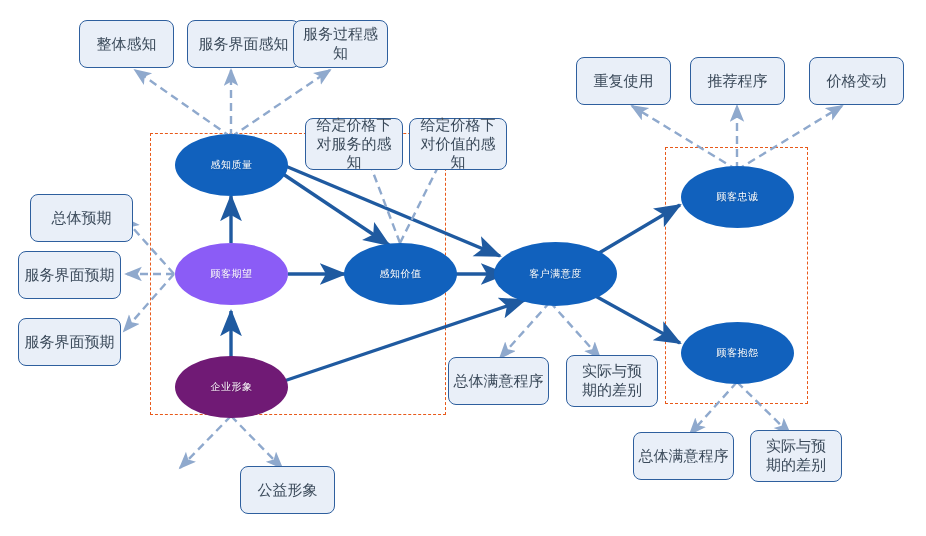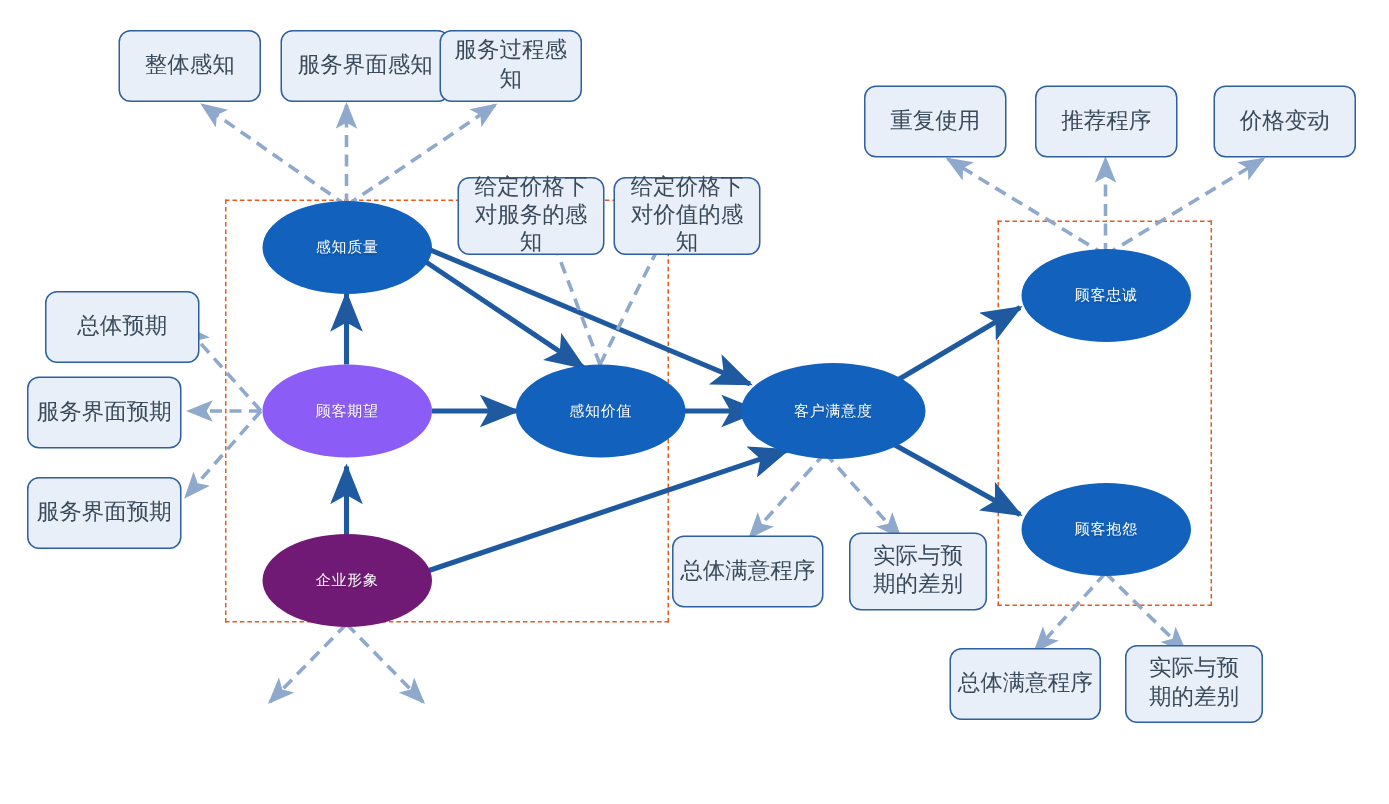--- a/index.html
+++ b/index.html
@@ -189,20 +189,23 @@
   <div class="node obox" style="left:30px; top:194px; width:103px; height:48px;">
     <span>总体预期</span>
   </div>
   <div class="node obox" style="left:18px; top:251px; width:103px; height:48px;">
     <span>服务界面预期</span>
   </div>
   <div class="node obox" style="left:18px; top:318px; width:103px; height:48px;">
     <span>服务界面预期</span>
   </div>
 
+  <div class="node obox" style="left:240px; top:466px; width:95px; height:48px;">
+    <span>公益形象</span>
+  </div>
 
   <div class="node obox" style="left:448px; top:357px; width:101px; height:48px;">
     <span>总体满意程序</span>
   </div>
   <div class="node obox" style="left:566px; top:355px; width:92px; height:52px; flex-direction:column;">
     <span>实际与预</span>
     <span>期的差别</span>
   </div>
 
   <div class="node obox" style="left:633px; top:432px; width:101px; height:48px;">

